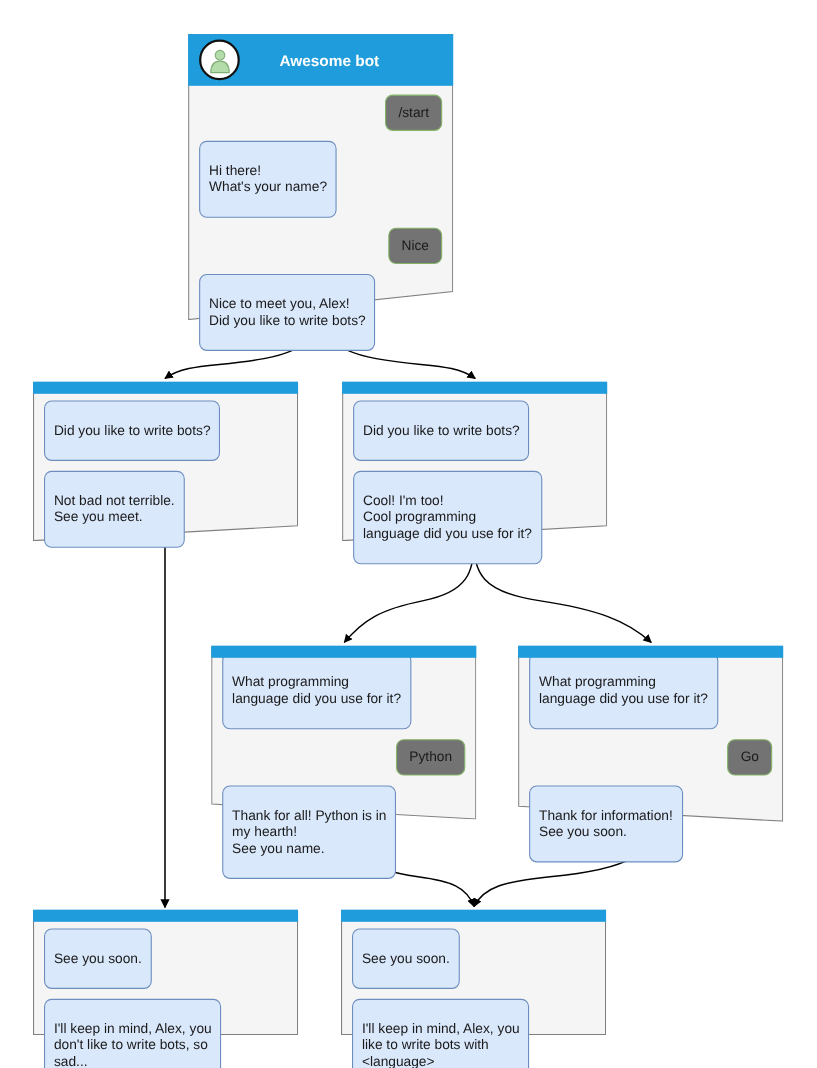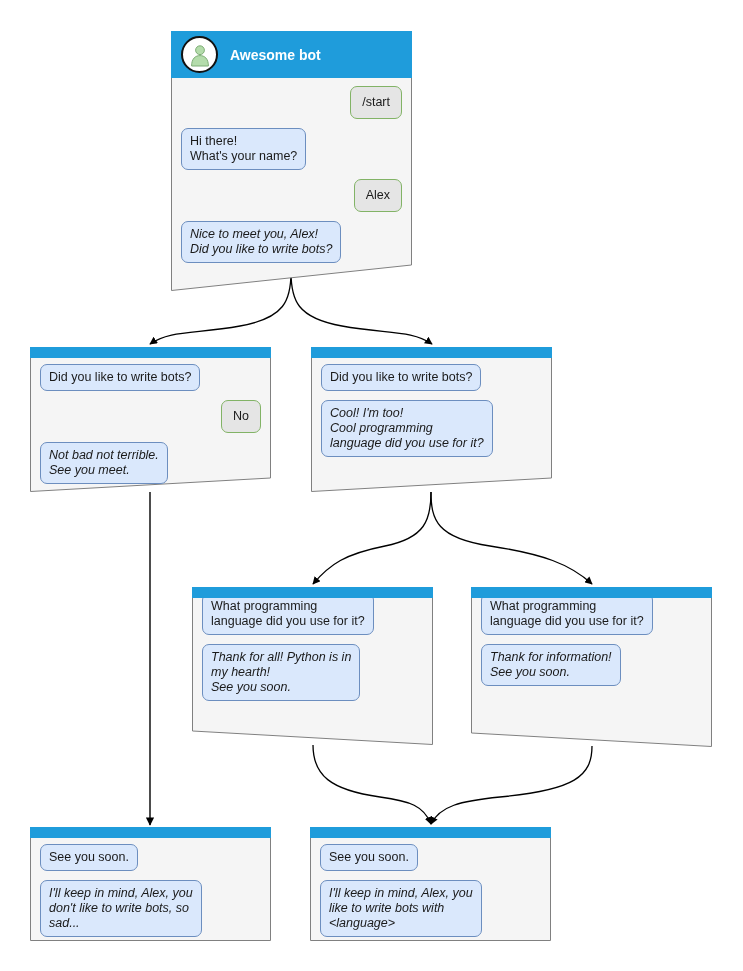--- a/index.html
+++ b/index.html
@@ -54,20 +54,21 @@
     width: 100%;
   }
 
   .card-header {
     position: relative;
     background: #1f9cdb;
     box-sizing: border-box;
     display: flex;
     align-items: center;
     z-index: 3;
+    gap: 24px;
   }
   .card-header.titled {
     height: 47px;
     padding-left: 10px;
   }
   .card-header.bare {
     height: 11px;
   }
 
   .avatar {
@@ -96,41 +97,41 @@
     position: relative;
     padding: 8px 10px 10px 10px;
     box-sizing: border-box;
     z-index: 2;
   }
 
   .msg-row {
     display: flex;
     margin-bottom: 9px;
   }
-  .msg-row:last-child { margin-bottom: 0; font-style: italic; }
+  .msg-row:last-child { margin-bottom: 0; }
   .msg-row.left  { justify-content: flex-start; }
   .msg-row.right { justify-content: flex-end; }
 
   .bubble {
     border-radius: 7px;
     border: 1px solid;
     font-size: 12.5px;
     line-height: 15px;
     color: #1a1a1a;
-    padding: 5px 8px;
+    padding: 19px 8px;
     box-sizing: border-box;
     white-space: pre-line;
     max-width: 212px;
   }
   .bubble.bot {
     background: #dae8fc;
     border-color: #6c8ebf;
   }
   .bubble.user {
-    background: #e5e5e5;
+    background: #737373;
     border-color: #82b366;
     padding: 8px 11px;
   }
 </style>
 </head>
 <body>
 
 <div id="canvas">
 
   <svg id="edges" viewBox="0 0 743 971">
@@ -171,43 +172,40 @@
       </div>
       <div class="chat-body">
         <div class="msg-row right">
           <div class="bubble user">/start</div>
         </div>
         <div class="msg-row left">
           <div class="bubble bot">Hi there!
 What's your name?</div>
         </div>
         <div class="msg-row right">
-          <div class="bubble user">Alex</div>
+          <div class="bubble user">Nice</div>
         </div>
         <div class="msg-row left">
           <div class="bubble bot">Nice to meet you, Alex!
 Did you like to write bots?</div>
         </div>
       </div>
     </div>
   </div>
 
   <div class="card" style="left:30px; top:347px; width:241px; height:145px;">
     <svg class="card-shape" viewBox="0 0 241 145" preserveAspectRatio="none">
       <polygon points="0.5,0.5 240.5,0.5 240.5,131 0.5,144.5" fill="#f5f5f5" stroke="#808080" stroke-width="1"></polygon>
     </svg>
     <div class="card-inner">
       <div class="card-header bare"></div>
       <div class="chat-body" style="padding-top:6px;">
         <div class="msg-row left">
           <div class="bubble bot">Did you like to write bots?</div>
         </div>
-        <div class="msg-row right">
-          <div class="bubble user">No</div>
-        </div>
         <div class="msg-row left">
           <div class="bubble bot">Not bad not terrible.
 See you meet.</div>
         </div>
       </div>
     </div>
   </div>
 
   <div class="card" style="left:311px; top:347px; width:241px; height:145px;">
     <svg class="card-shape" viewBox="0 0 241 145" preserveAspectRatio="none">
@@ -232,40 +230,46 @@
     <svg class="card-shape" viewBox="0 0 241 158" preserveAspectRatio="none">
       <polygon points="0.5,0.5 240.5,0.5 240.5,157.5 0.5,144" fill="#f5f5f5" stroke="#808080" stroke-width="1"></polygon>
     </svg>
     <div class="card-inner">
       <div class="card-header bare"></div>
       <div class="chat-body" style="padding-top:0px; margin-top:-5px;">
         <div class="msg-row left">
           <div class="bubble bot">What programming
 language did you use for it?</div>
         </div>
+        <div class="msg-row right">
+          <div class="bubble user">Python</div>
+        </div>
         <div class="msg-row left">
           <div class="bubble bot">Thank for all! Python is in
 my hearth!
-See you soon.</div>
+See you name.</div>
         </div>
       </div>
     </div>
   </div>
 
   <div class="card" style="left:471px; top:587px; width:241px; height:160px;">
     <svg class="card-shape" viewBox="0 0 241 160" preserveAspectRatio="none">
       <polygon points="0.5,0.5 240.5,0.5 240.5,159.5 0.5,146" fill="#f5f5f5" stroke="#808080" stroke-width="1"></polygon>
     </svg>
     <div class="card-inner">
       <div class="card-header bare"></div>
       <div class="chat-body" style="padding-top:0px; margin-top:-5px;">
         <div class="msg-row left">
           <div class="bubble bot">What programming
 language did you use for it?</div>
         </div>
+        <div class="msg-row right">
+          <div class="bubble user">Go</div>
+        </div>
         <div class="msg-row left">
           <div class="bubble bot">Thank for information!
 See you soon.</div>
         </div>
       </div>
     </div>
   </div>
 
   <div class="card" style="left:30px; top:827px; width:241px; height:114px;">
     <svg class="card-shape" viewBox="0 0 241 114" preserveAspectRatio="none">

